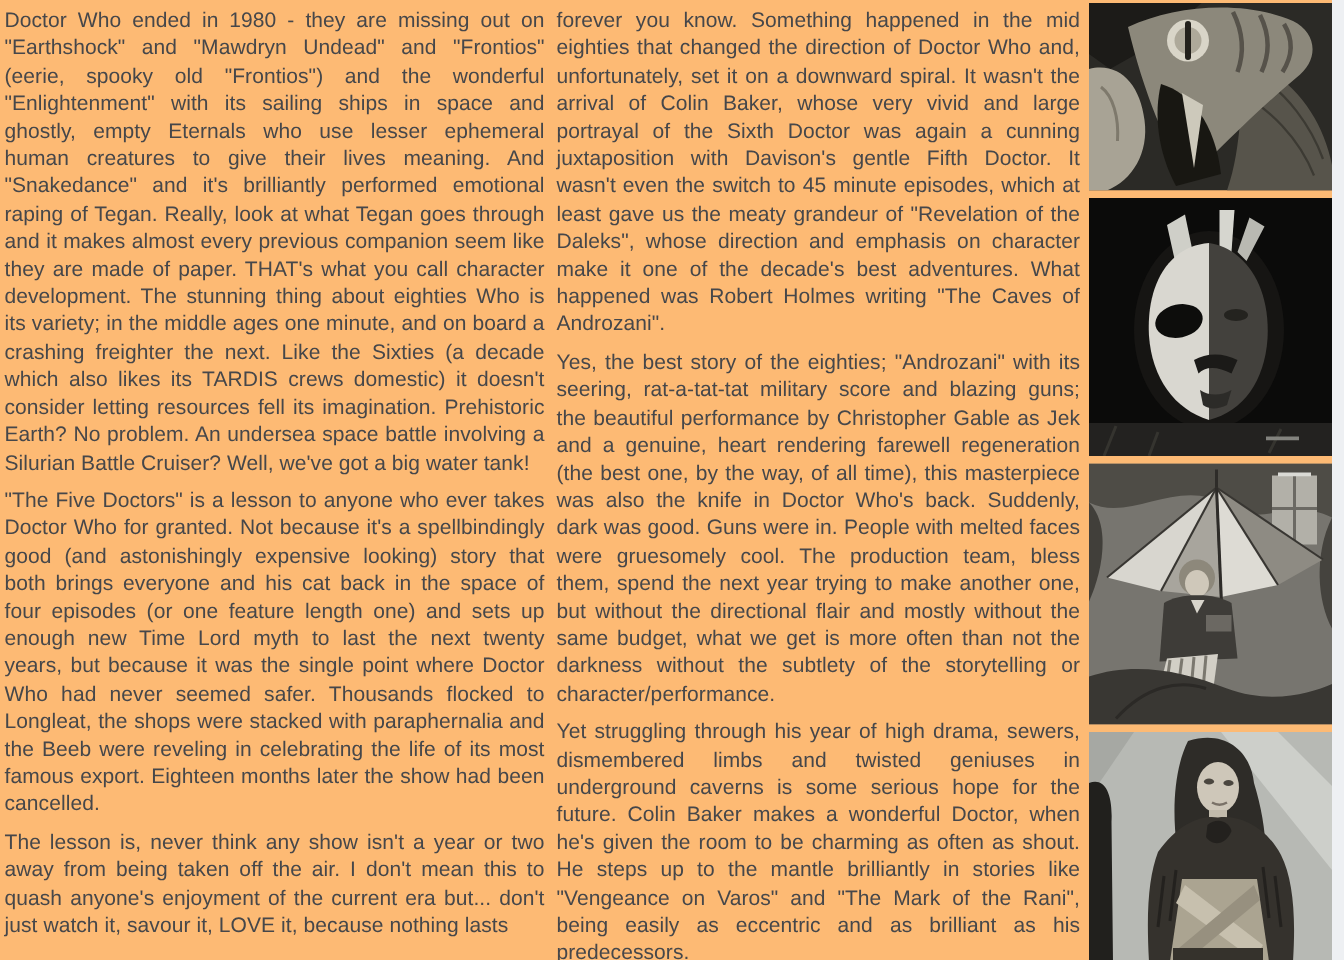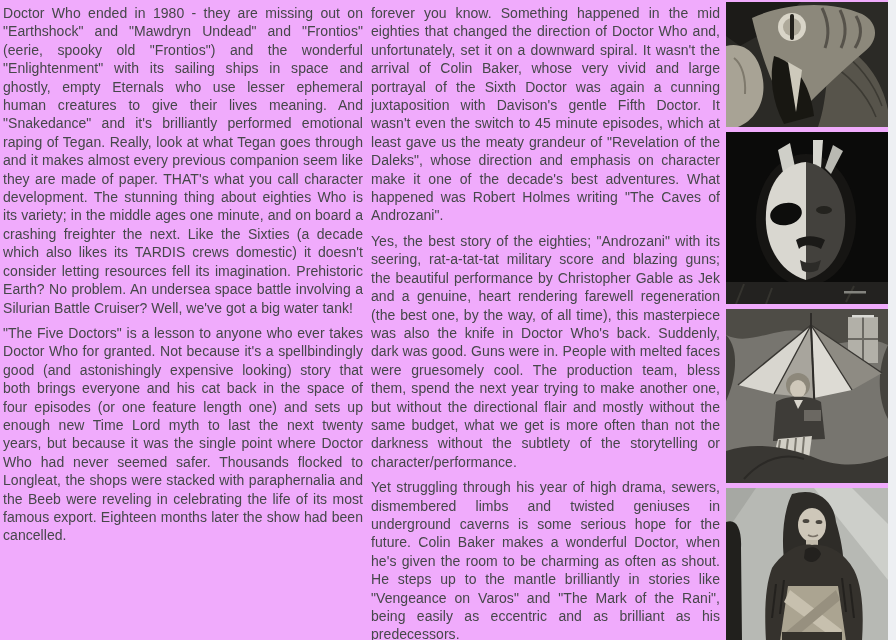--- a/index.html
+++ b/index.html
@@ -3,21 +3,21 @@
 <meta charset="utf-8">
 <style>
   html, body { margin: 0; padding: 0; }
   body {
     width: 896px; height: 640px;
     background: #fbfbfc;
     font-family: "Liberation Sans", sans-serif;
     overflow: hidden;
     position: relative;
   }
-  .page { position: absolute; inset: 0; background: #f0abfc; }
+  .page { position: absolute; inset: 0; background: #fdba74; }
   .col {
     position: absolute; top: 0;
     color: #46474a;
     font-size: 14px;
     line-height: 18.4px;
     text-align: justify;
     letter-spacing: 0.05px;
   }
   .col p { margin: 0 0 7px 0; padding-top: 0; }
   .col p:first-child { margin-top: 4px; }
@@ -35,20 +35,21 @@
   }
 </style>
 </head>
 <body>
 
 <div class="page">
 
   <div class="col col-1">
     <p>Doctor Who ended in 1980 - they are missing out on "Earthshock" and "Mawdryn Undead" and "Frontios" (eerie, spooky old "Frontios") and the wonderful "Enlightenment" with its sailing ships in space and ghostly, empty Eternals who use lesser ephemeral human creatures to give their lives meaning. And "Snakedance" and it's brilliantly performed emotional raping of Tegan. Really, look at what Tegan goes through and it makes almost every previous companion seem like they are made of paper. THAT's what you call character development. The stunning thing about eighties Who is its variety; in the middle ages one minute, and on board a crashing freighter the next. Like the Sixties (a decade which also likes its TARDIS crews domestic) it doesn't consider letting resources fell its imagination. Prehistoric Earth? No problem. An undersea space battle involving a Silurian Battle Cruiser? Well, we've got a big water tank!</p>
     <p>"The Five Doctors" is a lesson to anyone who ever takes Doctor Who for granted. Not because it's a spellbindingly good (and astonishingly expensive looking) story that both brings everyone and his cat back in the space of four episodes (or one feature length one) and sets up enough new Time Lord myth to last the next twenty years, but because it was the single point where Doctor Who had never seemed safer. Thousands flocked to Longleat, the shops were stacked with paraphernalia and the Beeb were reveling in celebrating the life of its most famous export. Eighteen months later the show had been cancelled.</p>
+    <p>The lesson is, never think any show isn't a year or two away from being taken off the air. I don't mean this to quash anyone's enjoyment of the current era but... don't just watch it, savour it, LOVE it, because nothing lasts</p>
   </div>
 
   <div class="col col-2">
     <p>forever you know. Something happened in the mid eighties that changed the direction of Doctor Who and, unfortunately, set it on a downward spiral. It wasn't the arrival of Colin Baker, whose very vivid and large portrayal of the Sixth Doctor was again a cunning juxtaposition with Davison's gentle Fifth Doctor. It wasn't even the switch to 45 minute episodes, which at least gave us the meaty grandeur of "Revelation of the Daleks", whose direction and emphasis on character make it one of the decade's best adventures. What happened was Robert Holmes writing "The Caves of Androzani".</p>
     <p>Yes, the best story of the eighties; "Androzani" with its seering, rat-a-tat-tat military score and blazing guns; the beautiful performance by Christopher Gable as Jek and a genuine, heart rendering farewell regeneration (the best one, by the way, of all time), this masterpiece was also the knife in Doctor Who's back. Suddenly, dark was good. Guns were in. People with melted faces were gruesomely cool. The production team, bless them, spend the next year trying to make another one, but without the directional flair and mostly without the same budget, what we get is more often than not the darkness without the subtlety of the storytelling or character/performance.</p>
     <p>Yet struggling through his year of high drama, sewers, dismembered limbs and twisted geniuses in underground caverns is some serious hope for the future. Colin Baker makes a wonderful Doctor, when he's given the room to be charming as often as shout. He steps up to the mantle brilliantly in stories like "Vengeance on Varos" and "The Mark of the Rani", being easily as eccentric and as brilliant as his predecessors.</p>
 
   </div>
 
   <div class="photo-strip">

